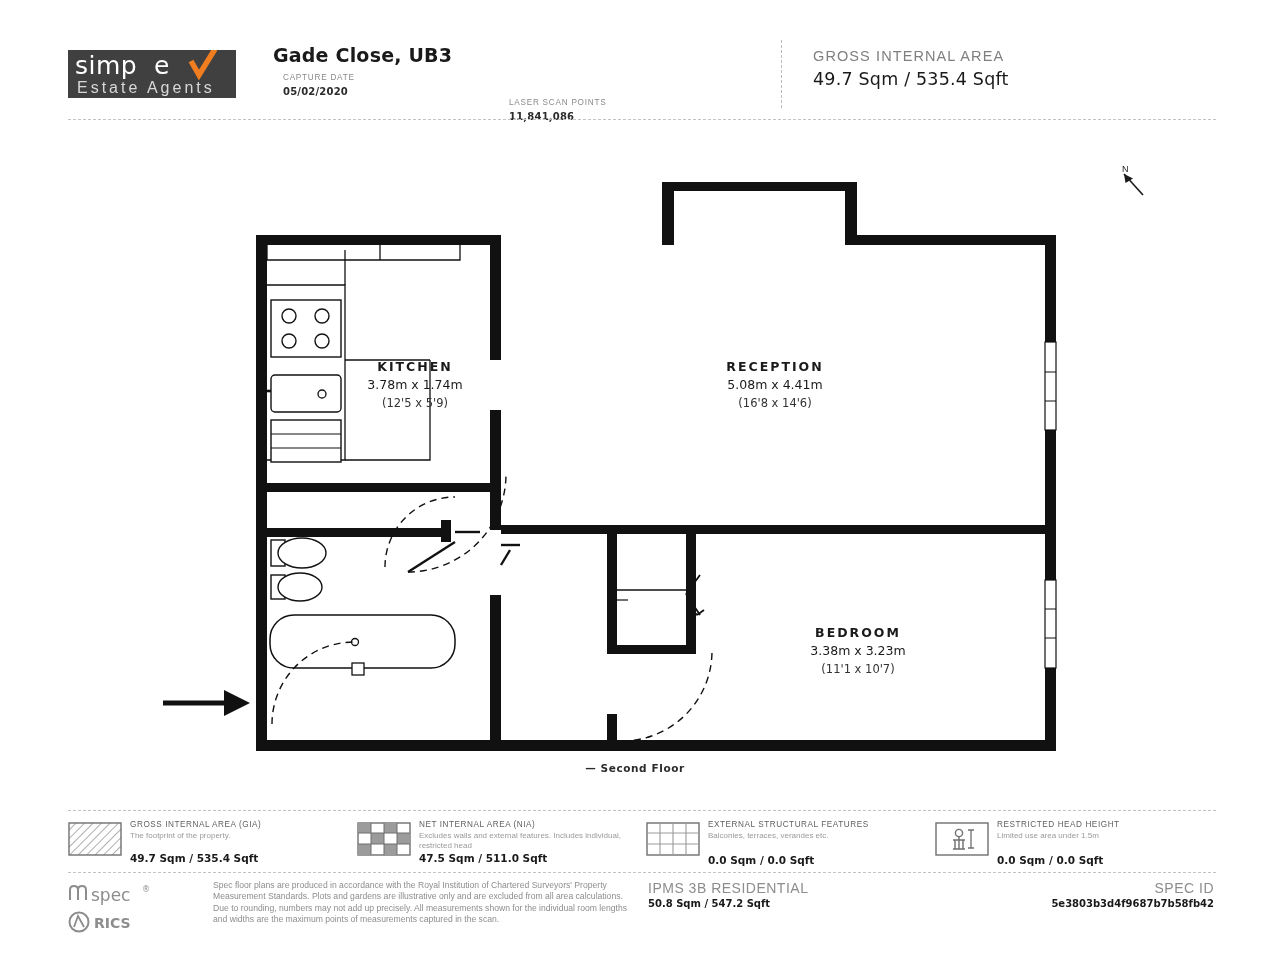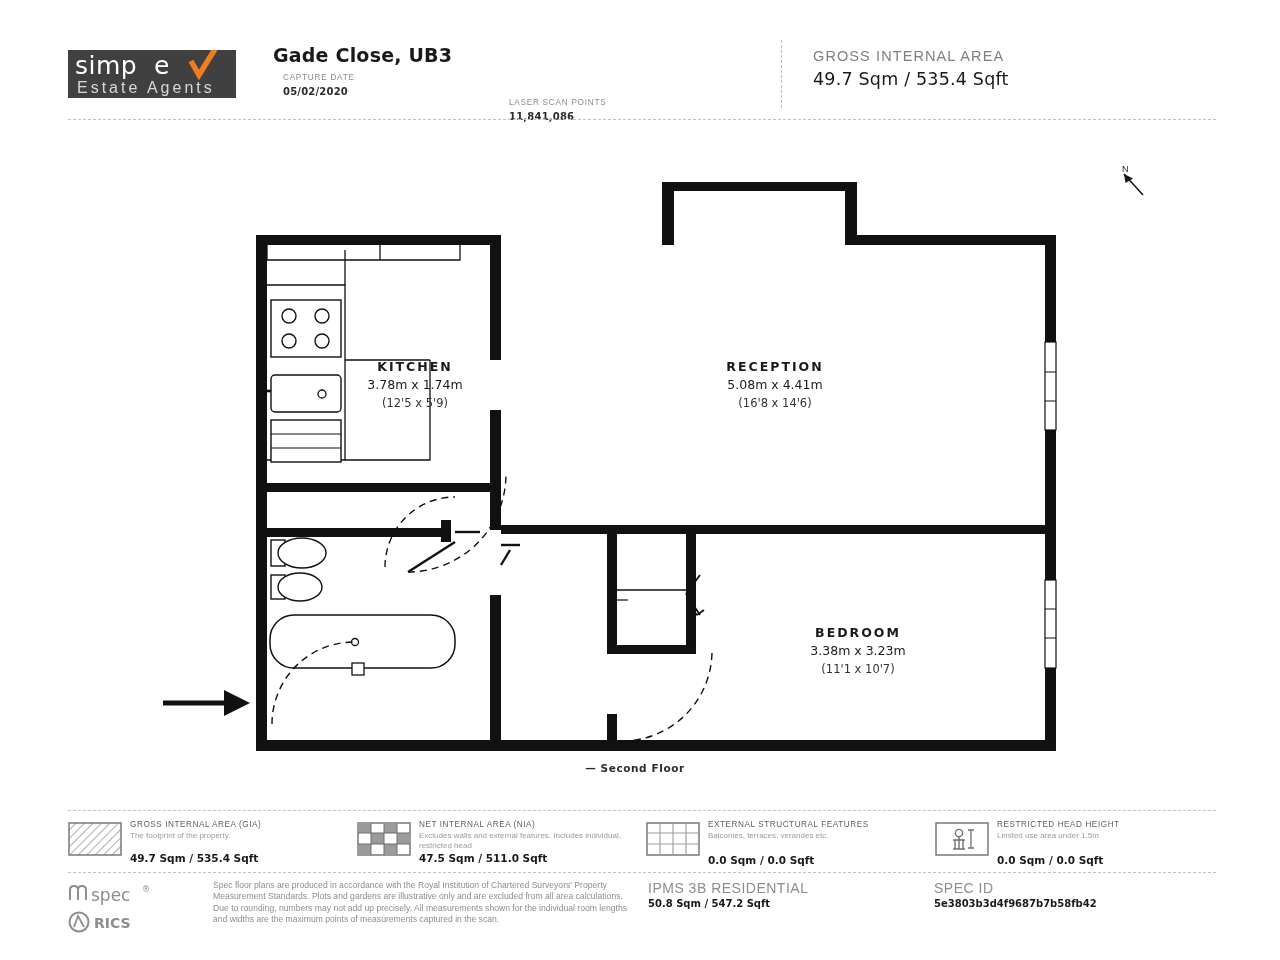--- a/index.html
+++ b/index.html
@@ -282,21 +282,21 @@
     text-transform: uppercase;
     font-family: "Liberation Sans", sans-serif;
   }
   .ipms-value {
     margin-top: 2px;
     font-size: 10px;
     font-weight: bold;
     color: #1a1a1a;
     font-family: "DejaVu Sans", sans-serif;
   }
-  .specid-col { position: absolute; left: 866px; top: 0; width: 280px; }
+  .specid-col { position: absolute; left: 866px; top: 0; width: 280px; text-align: right; }
 </style>
 </head>
 <body>
 
 <div class="header">
 
   <div class="logo-box">
     <div class="logo-main"><span>simp</span><span style="opacity:0">..</span><span>e</span></div>
     <svg class="logo-check" viewBox="0 0 30 32">
       <path d="M3 13 L11 27 L27 1" stroke="#f07d1f" stroke-width="5.5" fill="none" stroke-linecap="butt" stroke-linejoin="miter"></path>

